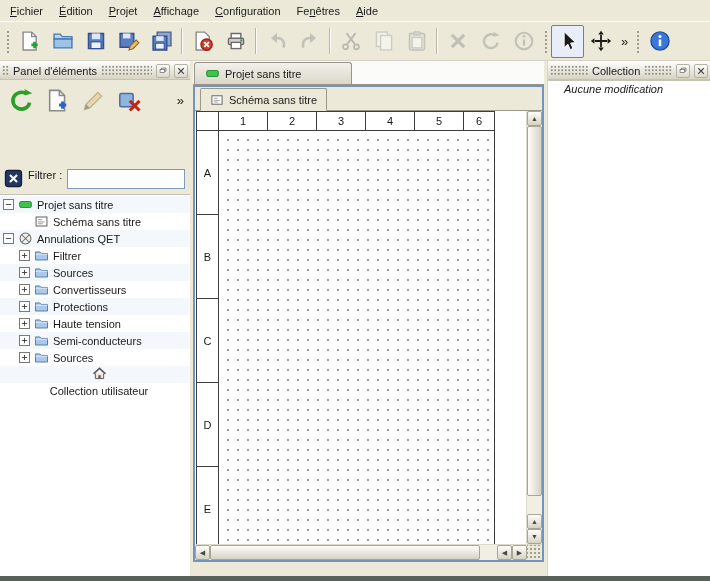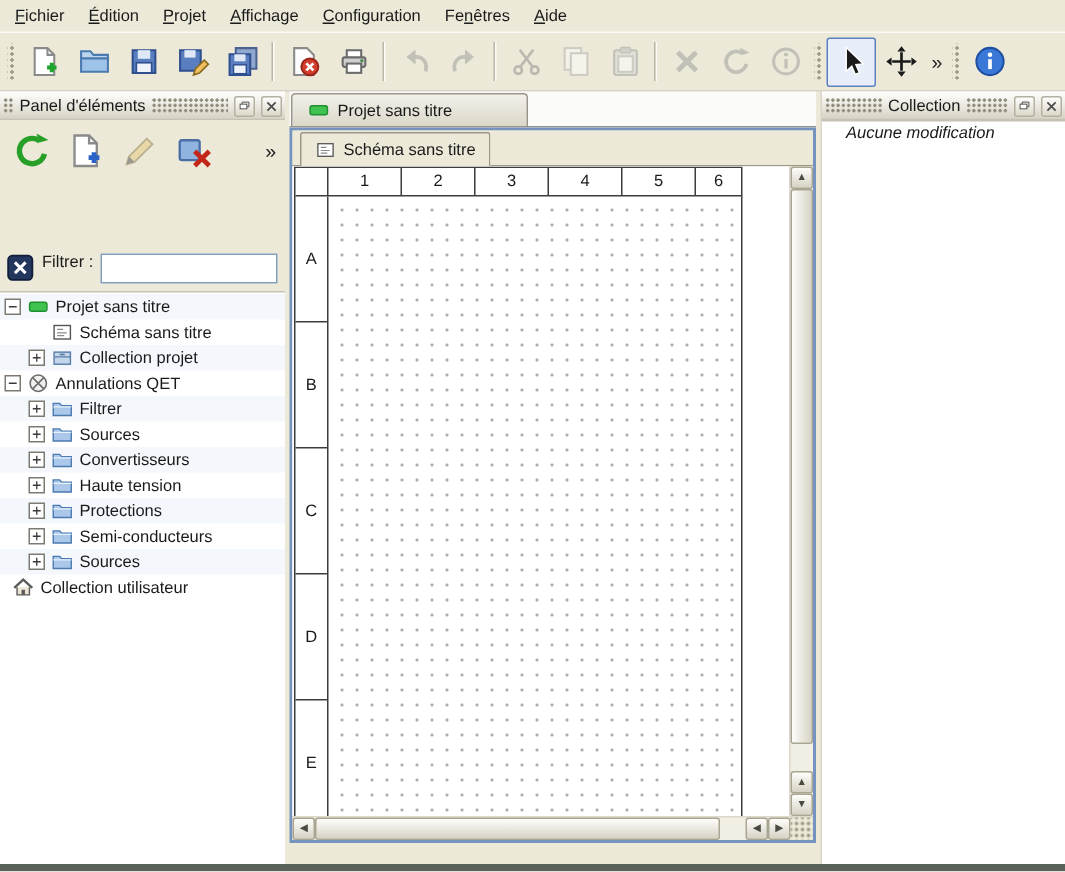--- a/index.html
+++ b/index.html
@@ -36,21 +36,21 @@
   .pbtn.disabled{opacity:.5;}
   .pchev{margin-left:auto;font-size:13px;padding-right:3px;}
   .filter-row{display:flex;gap:5px;padding:1px 5px 5px 4px;margin-top:48px;}
   .fclear{display:flex;}
   .fclear svg{width:19px;height:19px;}
   .filter-input{flex:1;height:16px;border:1px solid #7f9db9;background:#fff;font:11px "Liberation Sans",sans-serif;padding:1px 3px;outline:none;min-width:0;}
   .tree{flex:1;background:#fff;border-top:1px solid #c6c2b4;overflow:hidden;padding-top:1px;}
   .trow{height:17px;display:flex;align-items:center;gap:4px;padding-left:3px;}
   .trow:nth-child(odd){background:#f4f7fb;}
   .trow.lvl1{padding-left:19px;}
-  .trow.nohang{padding-left:8px;}
+  .trow.nohang{padding-left:8px;flex-direction:column;}
   .exp{flex:0 0 9px;height:9px;border:1px solid #7a7a72;background:#fff;display:flex;align-items:center;justify-content:center;box-sizing:content-box;}
   .exp svg{width:7px;height:7px;}
   .exp-sp{flex:0 0 11px;height:9px;}
   .ticon{display:flex;}
   .ticon svg{width:15px;height:15px;}
   .tlabel{white-space:nowrap;}
   
   .center{flex:1;display:flex;flex-direction:column;min-width:0;padding:0 3px 16px 3px;}
   .mdi-tabbar{flex:0 0 23px;display:flex;align-items:flex-end;background:#fbfbf9;border-bottom:1px solid #98948a;}
   .mdi-tab{height:22px;min-width:158px;display:flex;align-items:center;gap:5px;padding:0 10px;background:linear-gradient(#f2f0e9,#dbd7c9);border:1px solid #98948a;border-bottom:none;border-radius:3px 3px 0 0;margin-left:1px;box-sizing:border-box;}
@@ -414,110 +414,97 @@
         </div>
         <div class="trow lvl1">
           <span class="exp-sp"></span>
           <span class="ticon">
               <svg>
                 <use href="#i-schema"></use>
               </svg>
             </span>
           <span class="tlabel">Schéma sans titre</span>
         </div>
+        <div class="trow">
+          <span class="exp">
+              <svg>
+                <use href="#i-minus-exp"></use>
+              </svg>
+            </span>
+          <span class="ticon">
+              <svg>
+                <use href="#i-qet-col"></use>
+              </svg>
+            </span>
+          <span class="tlabel">Annulations QET</span>
+        </div>
         <div class="trow lvl1">
           <span class="exp">
               <svg>
                 <use href="#i-plus-exp"></use>
               </svg>
             </span>
           <span class="ticon">
               <svg>
-                <use href="#i-drawer"></use>
-              </svg>
-            </span>
-          <span class="tlabel">Collection projet</span>
-        </div>
-        <div class="trow">
-          <span class="exp">
-              <svg>
-                <use href="#i-minus-exp"></use>
-              </svg>
-            </span>
-          <span class="ticon">
-              <svg>
-                <use href="#i-qet-col"></use>
-              </svg>
-            </span>
-          <span class="tlabel">Annulations QET</span>
+                <use href="#i-folder-s"></use>
+              </svg>
+            </span>
+          <span class="tlabel">Filtrer</span>
         </div>
         <div class="trow lvl1">
           <span class="exp">
               <svg>
                 <use href="#i-plus-exp"></use>
               </svg>
             </span>
           <span class="ticon">
               <svg>
                 <use href="#i-folder-s"></use>
               </svg>
             </span>
-          <span class="tlabel">Filtrer</span>
+          <span class="tlabel">Sources</span>
         </div>
         <div class="trow lvl1">
           <span class="exp">
               <svg>
                 <use href="#i-plus-exp"></use>
               </svg>
             </span>
           <span class="ticon">
               <svg>
                 <use href="#i-folder-s"></use>
               </svg>
             </span>
-          <span class="tlabel">Sources</span>
+          <span class="tlabel">Convertisseurs</span>
         </div>
         <div class="trow lvl1">
           <span class="exp">
               <svg>
                 <use href="#i-plus-exp"></use>
               </svg>
             </span>
           <span class="ticon">
               <svg>
                 <use href="#i-folder-s"></use>
               </svg>
             </span>
-          <span class="tlabel">Convertisseurs</span>
+          <span class="tlabel">Protections</span>
         </div>
         <div class="trow lvl1">
           <span class="exp">
               <svg>
                 <use href="#i-plus-exp"></use>
               </svg>
             </span>
           <span class="ticon">
               <svg>
                 <use href="#i-folder-s"></use>
               </svg>
             </span>
           <span class="tlabel">Haute tension</span>
-        </div>
-        <div class="trow lvl1">
-          <span class="exp">
-              <svg>
-                <use href="#i-plus-exp"></use>
-              </svg>
-            </span>
-          <span class="ticon">
-              <svg>
-                <use href="#i-folder-s"></use>
-              </svg>
-            </span>
-          <span class="tlabel">Protections</span>
         </div>
         <div class="trow lvl1">
           <span class="exp">
               <svg>
                 <use href="#i-plus-exp"></use>
               </svg>
             </span>
           <span class="ticon">
               <svg>
                 <use href="#i-folder-s"></use>

